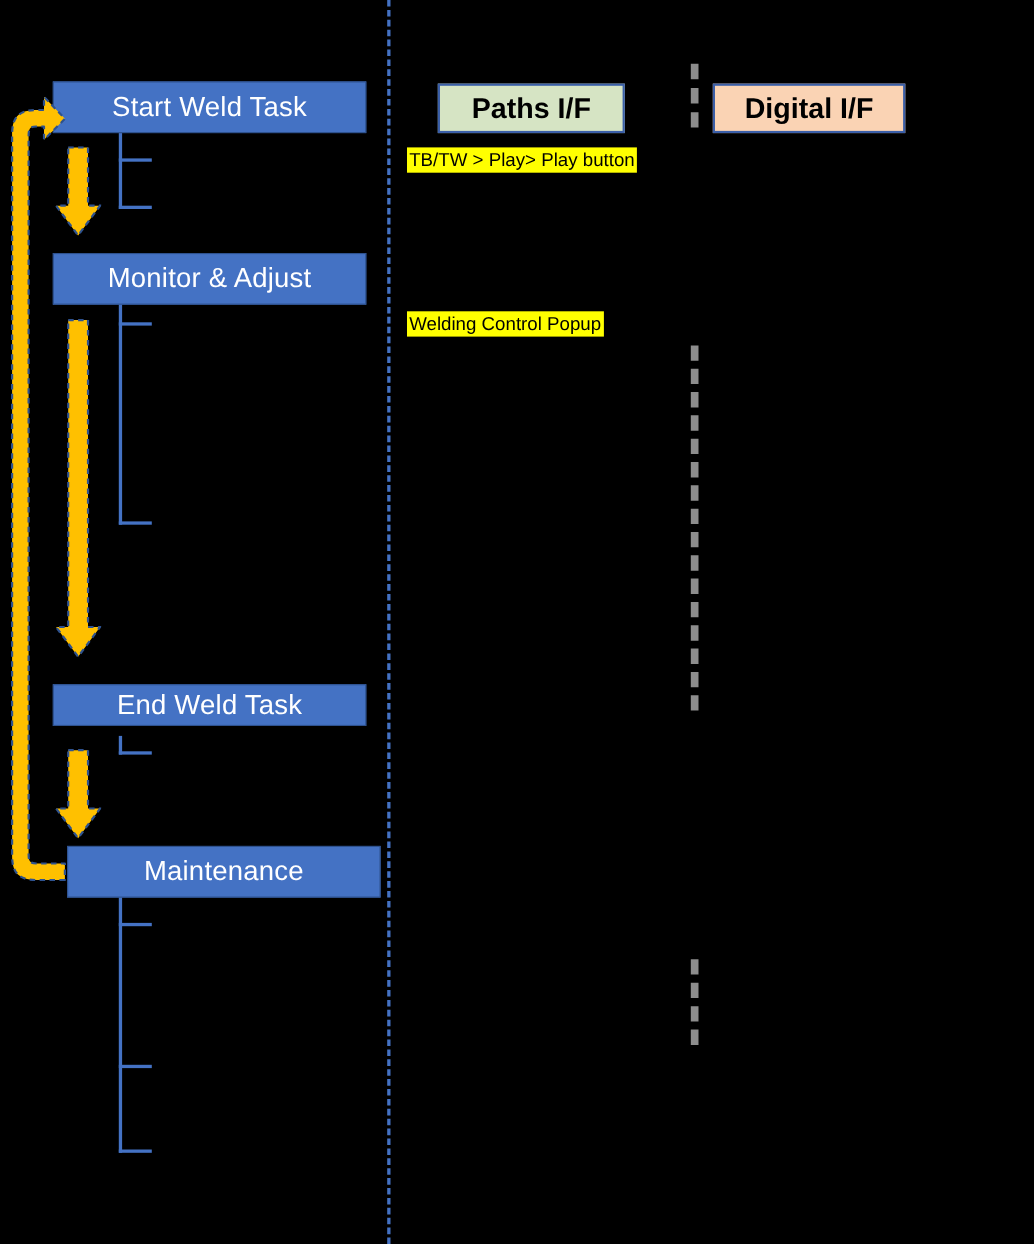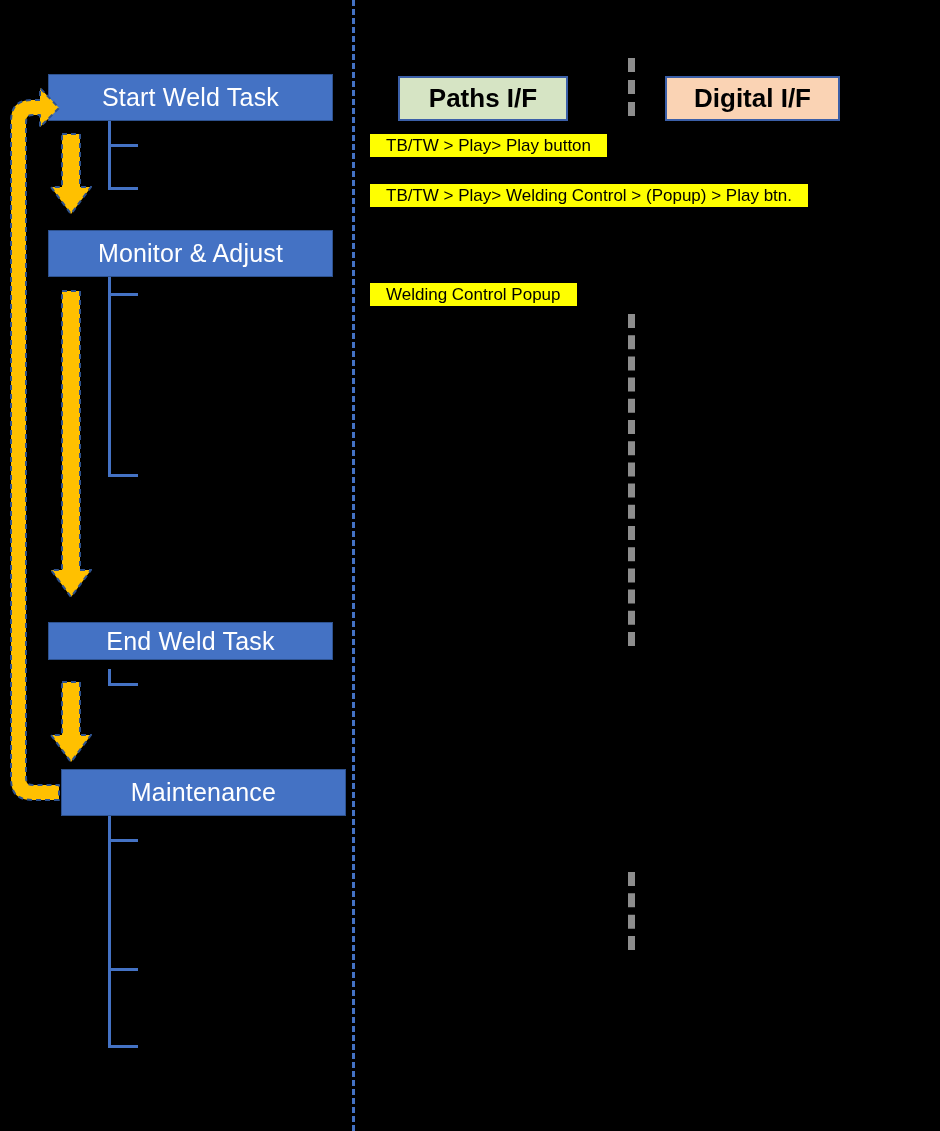--- a/index.html
+++ b/index.html
@@ -14,21 +14,21 @@
 
   
   .if-box{position:absolute;border:2px solid #3B5FA8;box-sizing:border-box;
           display:flex;align-items:center;justify-content:center;
           font-size:26px;font-weight:bold;color:#000;}
   .if-analog{background:#D6E4C4;}
   .if-digital{background:#FAD3B4;}
 
   
   .hl{position:absolute;background:#FFFF00;color:#000;font-size:17px;
-      line-height:21px;white-space:nowrap;padding:1px 16px;box-sizing:border-box;}
+      line-height:21px;white-space:nowrap;padding:1px 2px;box-sizing:border-box;}
 
   
   .vdash-blue{position:absolute;width:0;border-left:3px dashed #4472C4;}
   .vdash-gray{position:absolute;width:0;border-left:7px dashed #A6A6A6;opacity:.85;}
 
   
   .bl-v{position:absolute;background:#4472C4;width:3px;}
   .bl-h{position:absolute;background:#4472C4;height:3px;}
 
   
@@ -122,24 +122,23 @@
                C24 701 25 703 31 703
                H57
                Z" fill="#FFC000" stroke="#2E528F" stroke-width="2" stroke-dasharray="5,4" stroke-linejoin="round"></path>
     </svg>
   </div>
 
   <div class="if-box if-analog" style="left:398px;top:76px;width:170px;height:45px;">
     <span>Paths I/F</span>
   </div>
 
-  <div class="if-box if-digital" style="left:665px;top:76px;width:175px;height:45px;">
+  <div class="if-box if-digital" style="left:648px;top:76px;width:175px;height:45px;">
     <span>Digital I/F</span>
   </div>
 
   <div class="hl" style="left:370px;top:134px;">TB/TW &gt; Play&gt; Play button</div>
 
-  <div class="hl" style="left:370px;top:184px;">TB/TW &gt; Play&gt; Welding Control &gt; (Popup) &gt; Play btn.</div>
 
   <div class="hl" style="left:370px;top:283px;">Welding Control Popup</div>
 
 
 </div>
 
 </body></html>

